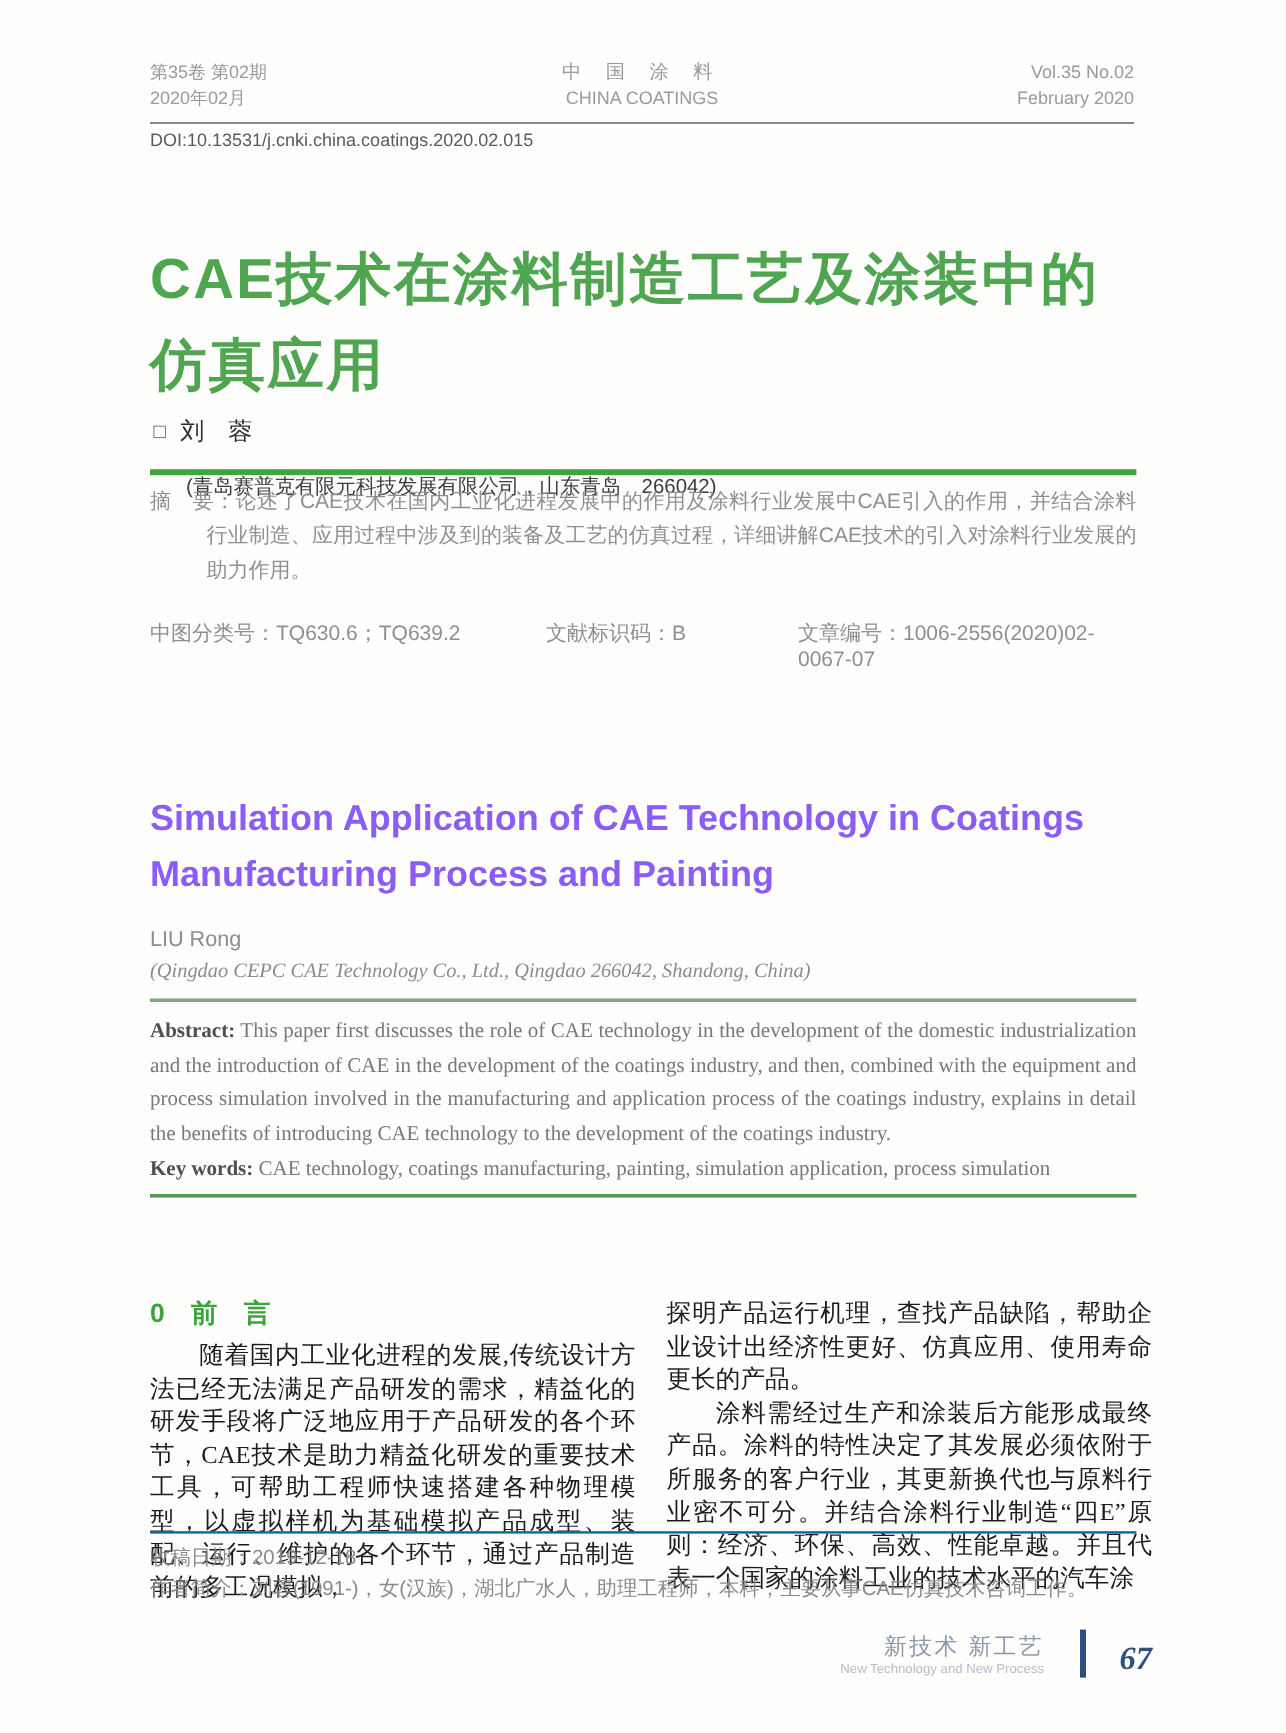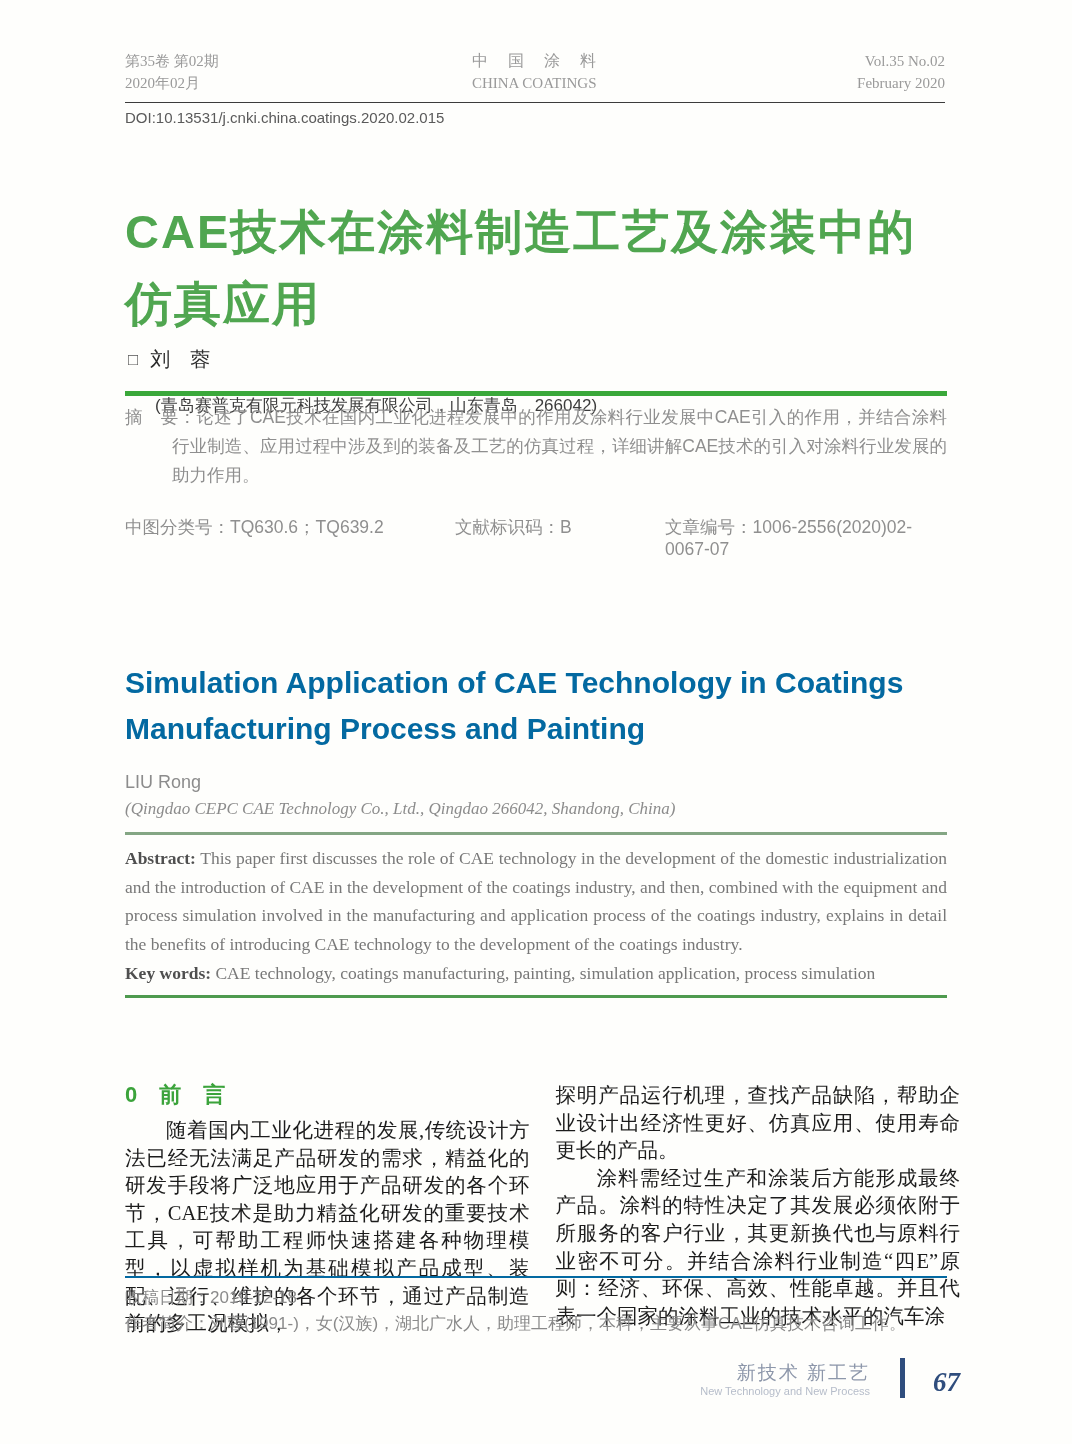--- a/index.html
+++ b/index.html
@@ -6,24 +6,24 @@
   .page{
     position:relative;
     width:1072px;height:1444px;
     background:#fefefc;
     font-family:"Liberation Sans",sans-serif;
     overflow:hidden;
   }
   
   .header{position:absolute;top:50px;left:125px;width:820px;}
   .header-row{display:flex;justify-content:space-between;align-items:flex-start;
-    padding-bottom:8px;border-bottom:1.5px solid #3c3c3c;font-family:Liberation Serif, serif;}
+    padding-bottom:8px;border-bottom:1.5px solid #3c3c3c;}
   .hcol{color:#9a9a9a;font-size:15px;line-height:22px;}
   .hcol.left{text-align:left;}
-  .hcol.center{text-align:left;}
+  .hcol.center{text-align:center;}
   .hcol.center .zh{letter-spacing:8px;font-size:16px;}
   .hcol.right{text-align:right;}
   .doi{margin-top:6px;color:#5a5a5a;font-size:15px;}
   
   .title-zh{position:absolute;top:196px;left:125px;width:830px;
     color:#50a650;font-weight:900;font-size:47px;line-height:72px;letter-spacing:2px;}
   
   .author-block{position:absolute;top:346px;left:128px;width:820px;}
   .author-row{display:flex;align-items:center;font-size:20px;color:#2a2a2a;}
   .author-marker{color:#555;font-size:17px;margin-right:12px;}
@@ -34,21 +34,21 @@
     color:#8f8f8f;font-size:17.5px;line-height:29px;}
   .hang{padding-left:47px;text-indent:-47px;text-align:justify;}
   .kw-zh{margin-top:4px;}
   .class-row{position:absolute;top:483px;left:125px;width:822px;display:flex;
     color:#8f8f8f;font-size:17.5px;margin-top:32px;}
   .class-item.c1{width:330px;}
   .class-item.c2{width:210px;}
   .class-item.c3{flex:1;}
   
   .en-block{position:absolute;top:660px;left:125px;width:822px;}
-  .title-en{color:#0369a1;font-weight:800;font-size:30px;line-height:46px;}
+  .title-en{color:#8b5cf6;font-weight:800;font-size:30px;line-height:46px;}
   .liu{margin-top:20px;color:#8c8c8c;font-size:18px;}
   .affil-en{margin-top:6px;color:#8c8c8c;font-size:17px;
     font-family:"Liberation Serif",serif;font-style:italic;}
   .rule-graygreen{margin-top:13px;height:3px;background:#84a684;}
   .abstract-en{margin-top:9px;color:#787878;font-size:17.5px;line-height:28.5px;
     font-family:"Liberation Serif",serif;text-align:justify;}
   .abstract-en b{color:#4f4f4f;}
   .kw-en{margin-top:1px;color:#787878;font-size:17.5px;line-height:28px;
     font-family:"Liberation Serif",serif;}
   .kw-en b{color:#4f4f4f;}

